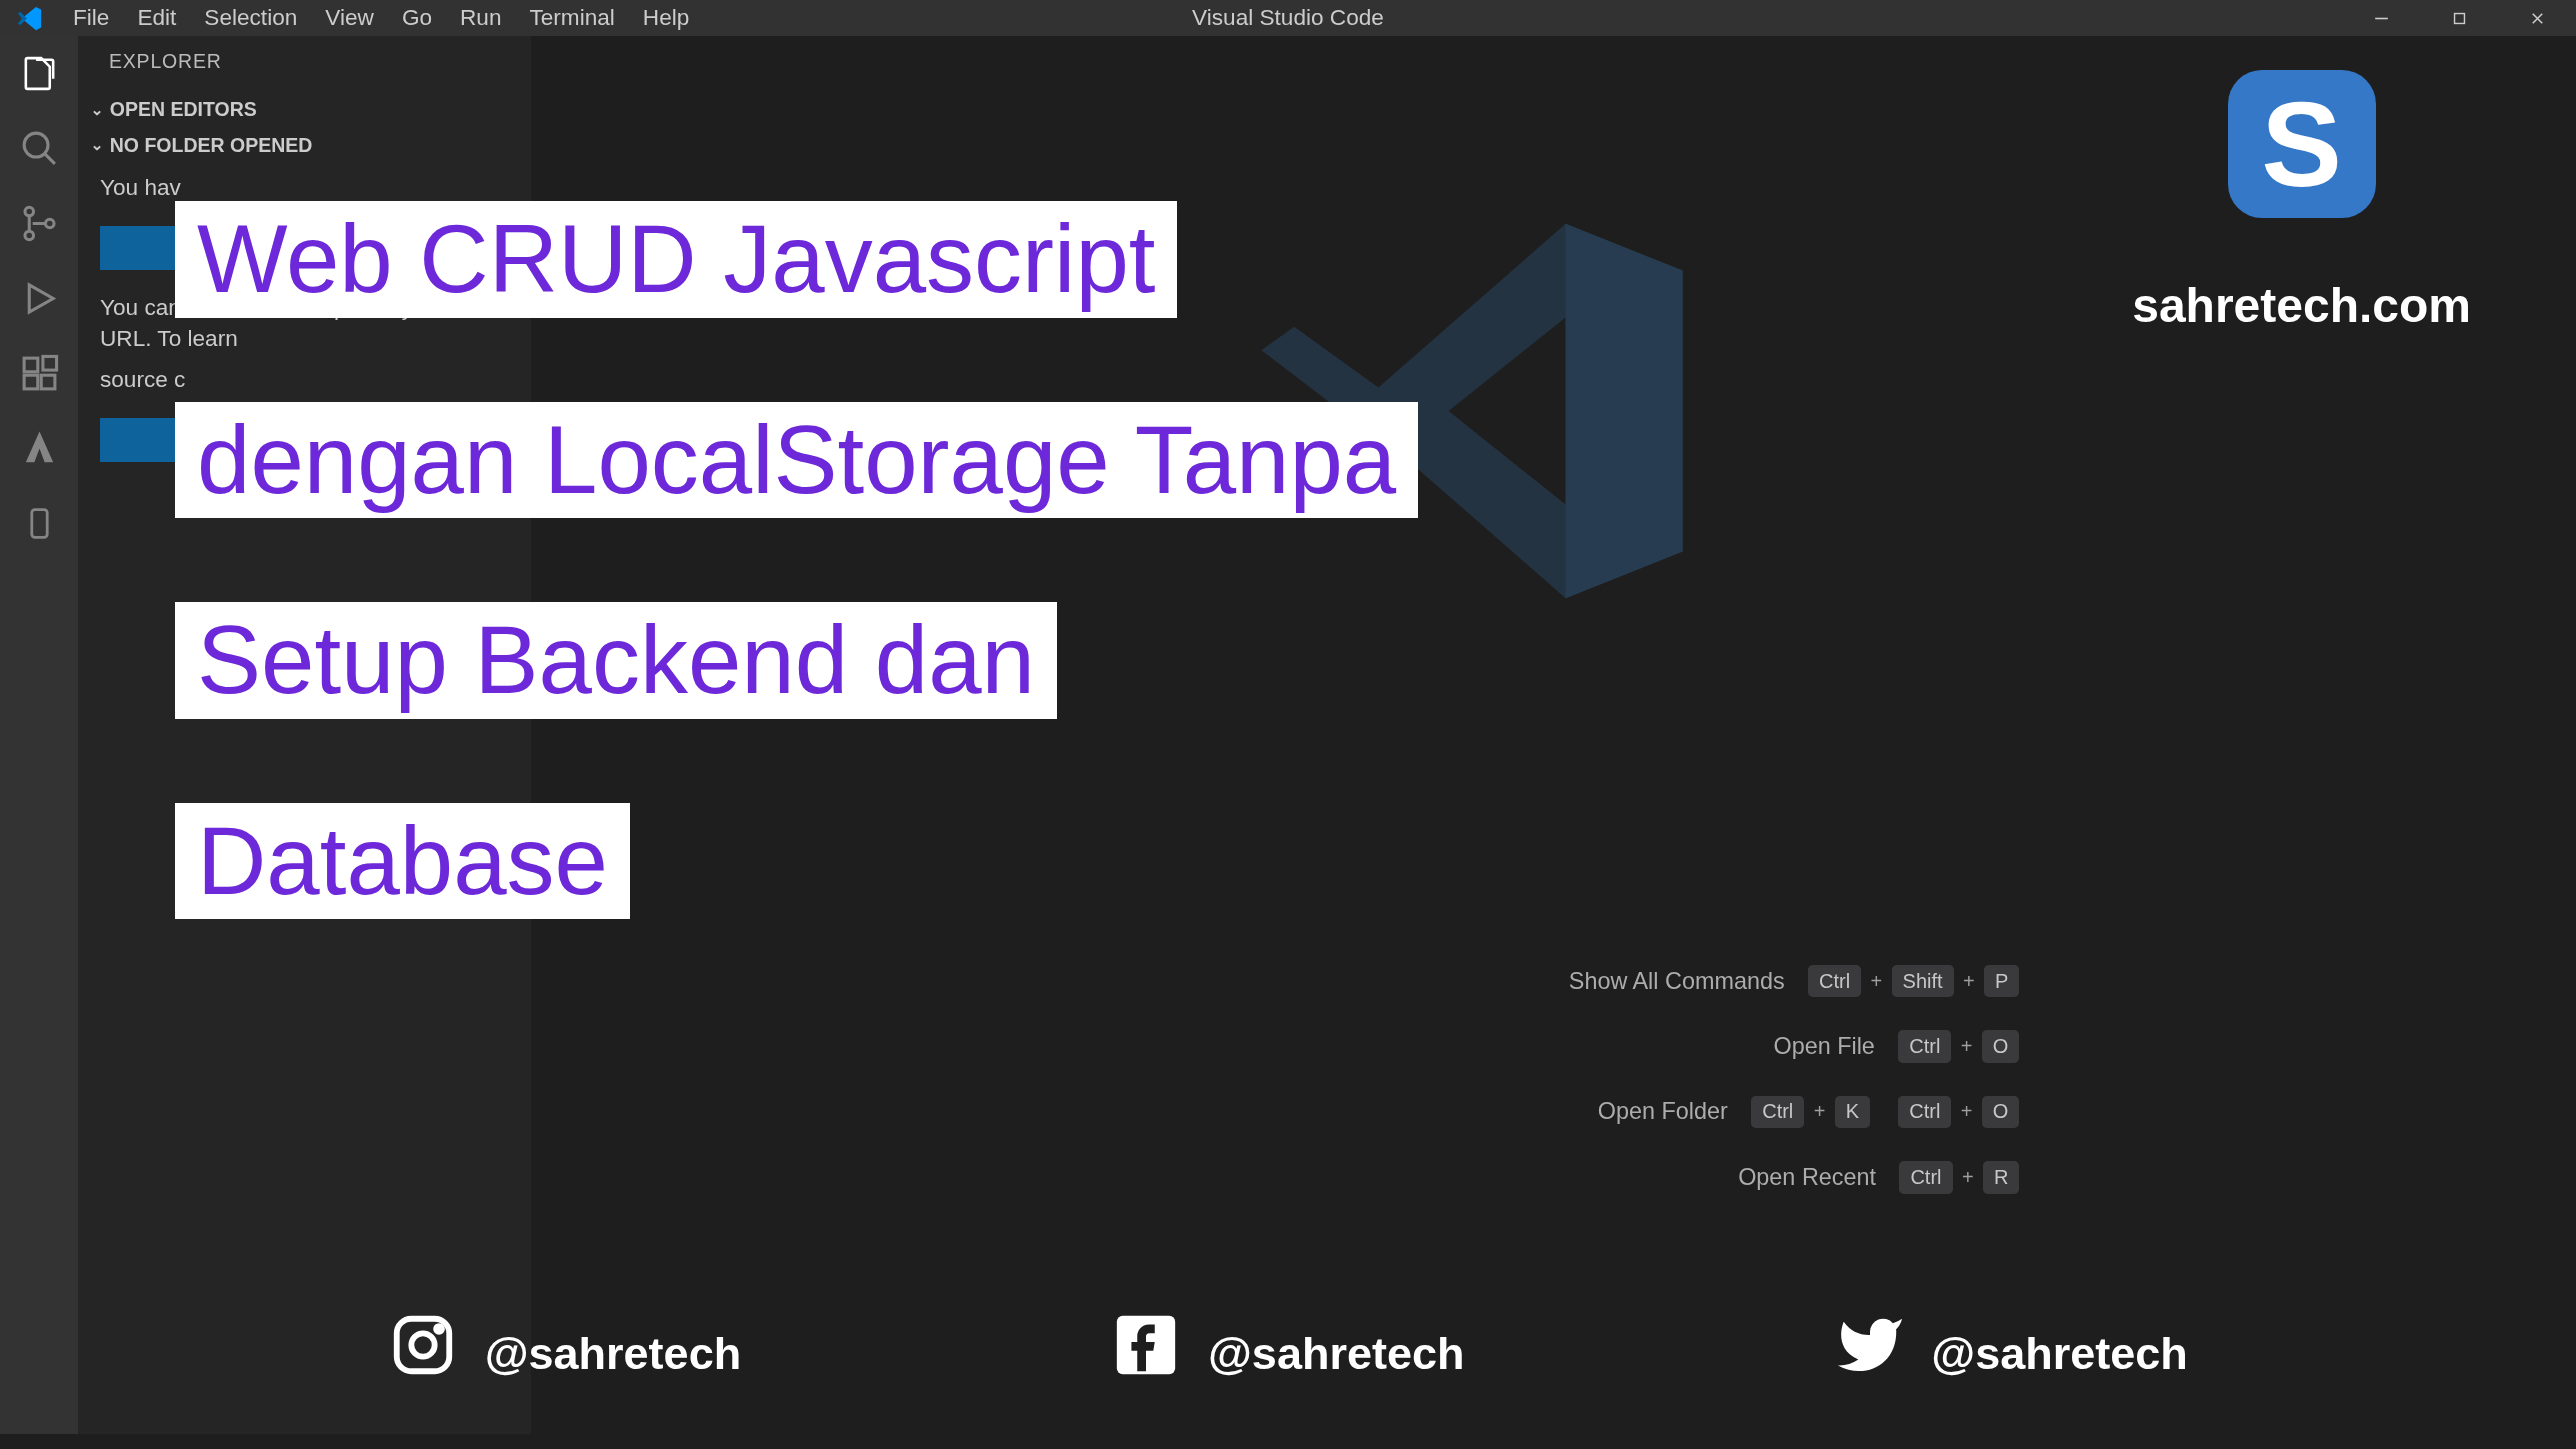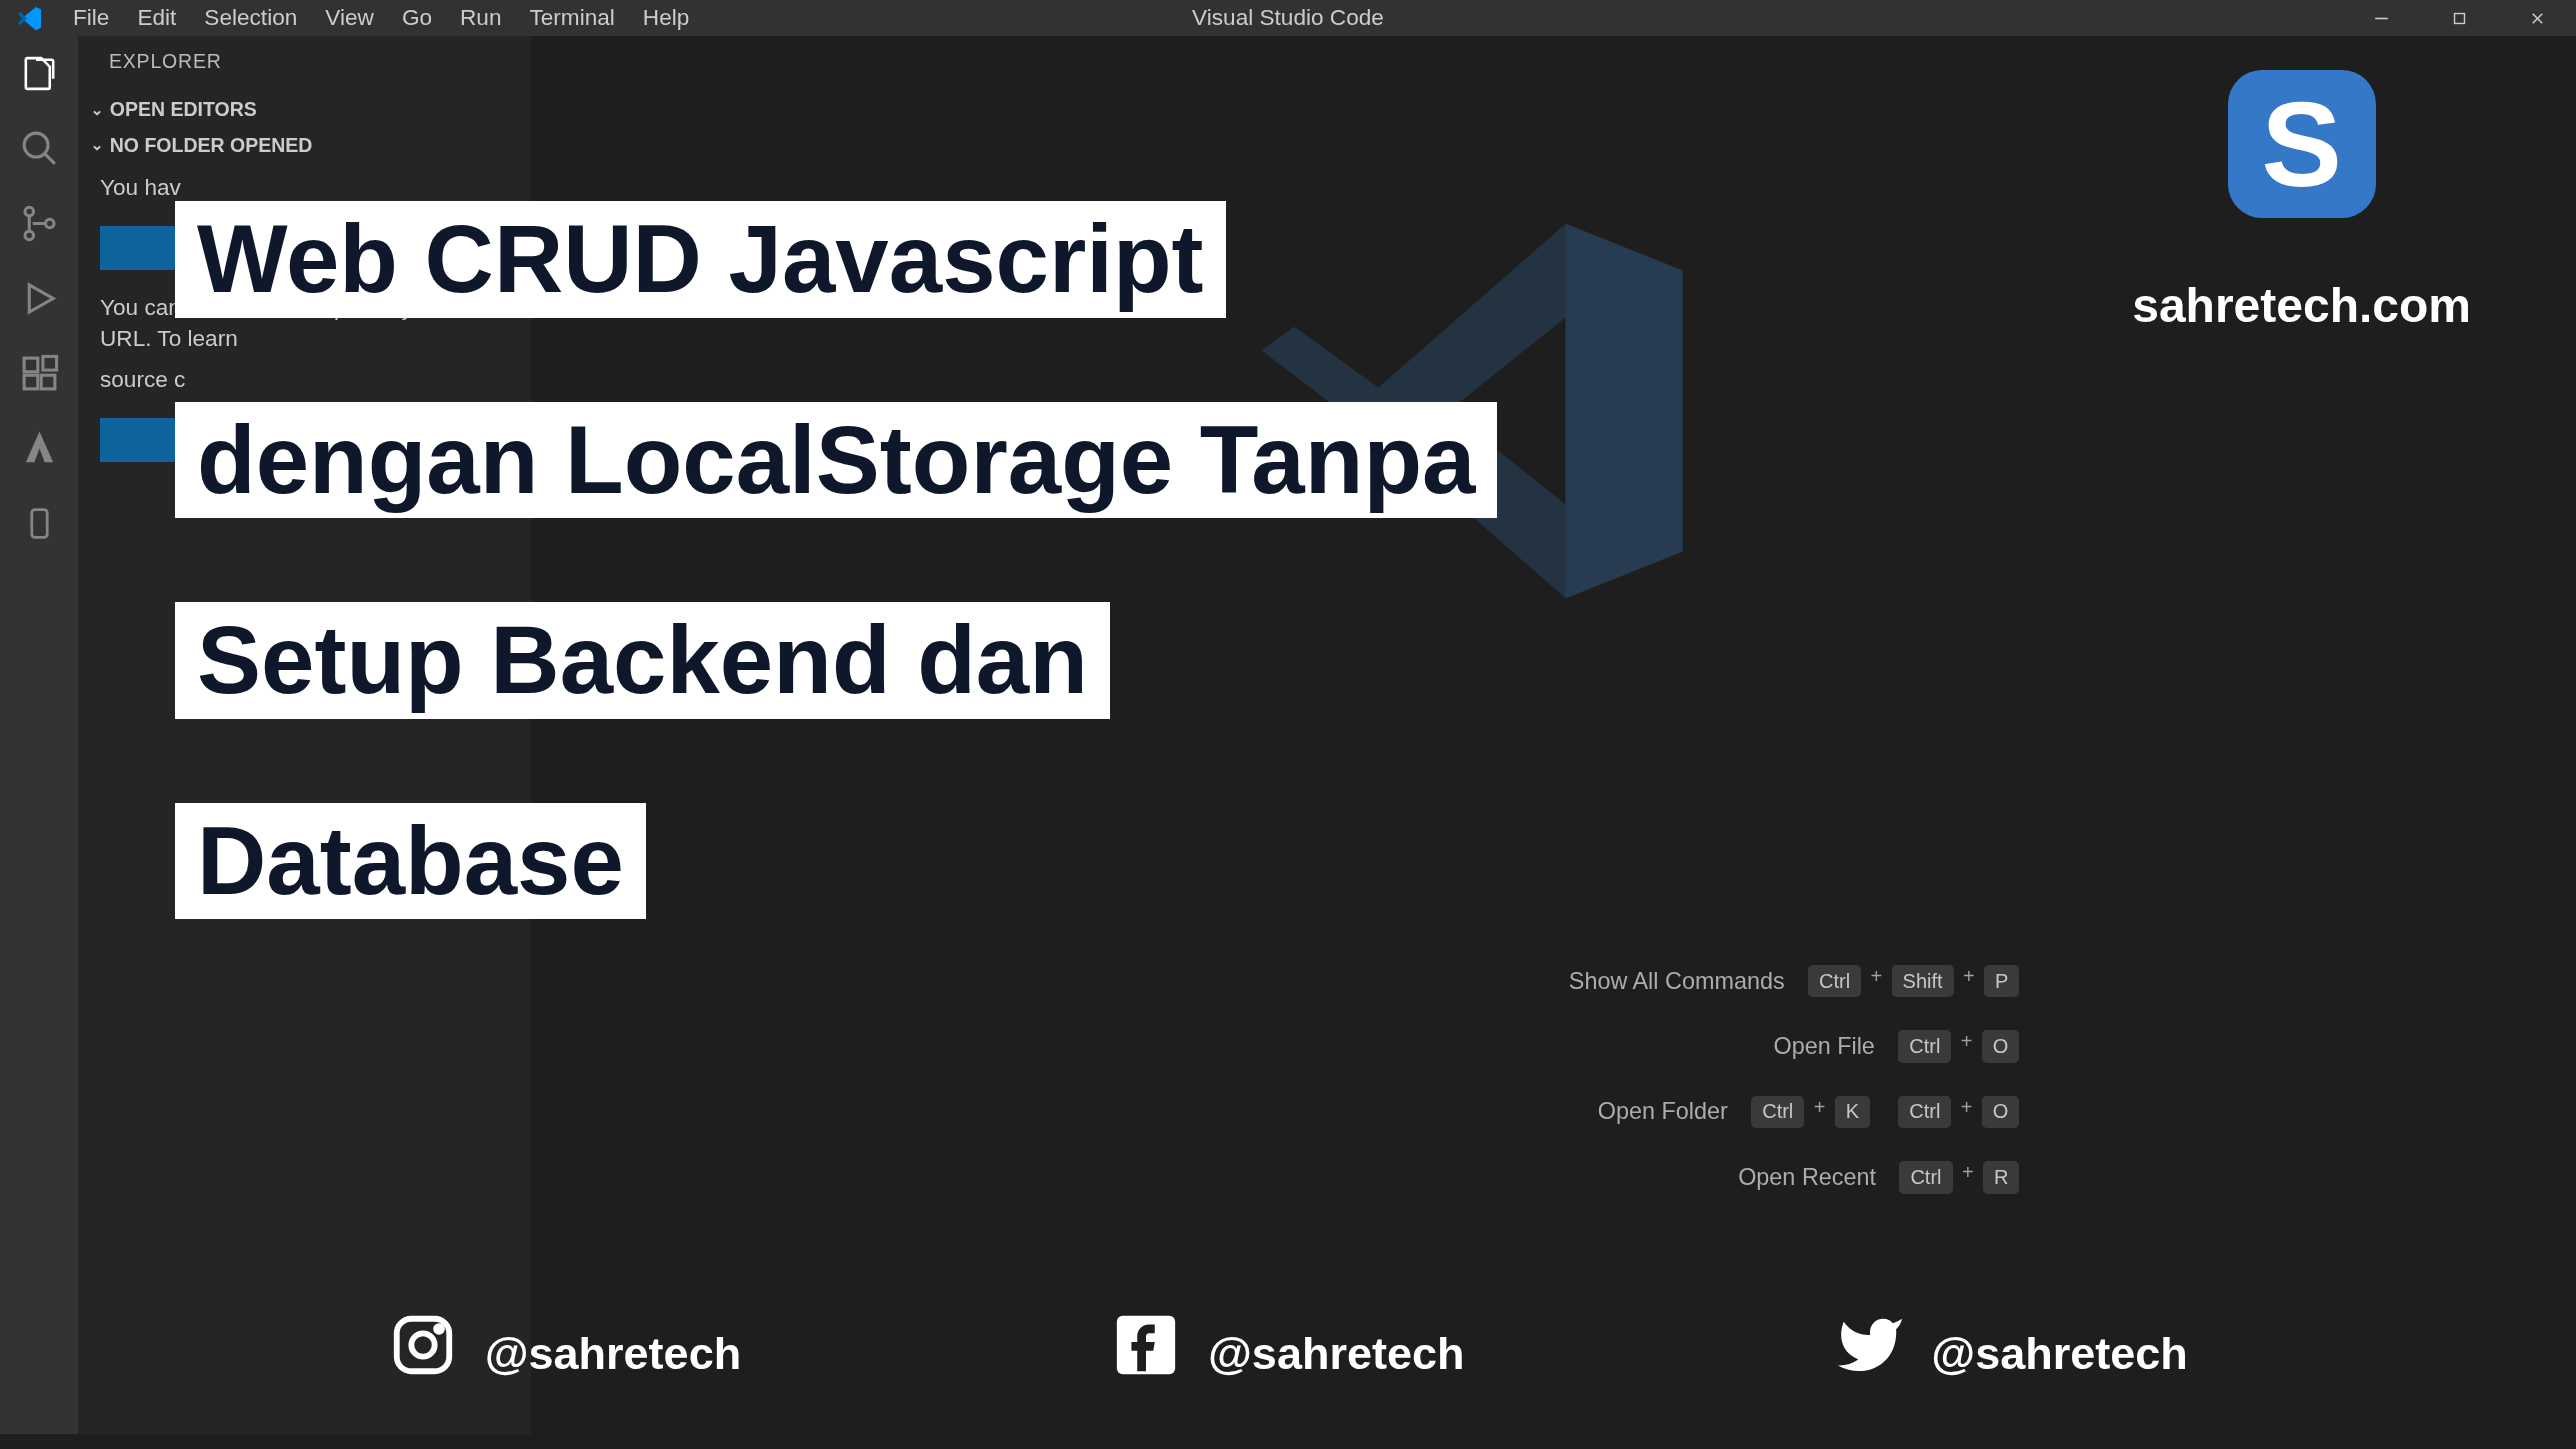--- a/index.html
+++ b/index.html
@@ -146,43 +146,43 @@
       gap: 23.4px;
     }
     .shortcut-label {
       color: #acacad;
       font-size: 23.4px;
       text-align: right;
       width: 297px;
     }
     .shortcut-keys {
       display: flex;
-      align-items: flex-start;
+      align-items: center;
       gap: 9.4px;
     }
     .key {
       background: #3a3a3c;
       color: #c7c7c9;
       padding: 4.7px 11px;
       border-radius: 4.7px;
       font-size: 20px;
     }
     .plus {
       color: #9f9fa1;
       font-size: 20px;
     }
     .overlay-title {
       position: absolute;
       z-index: 10;
     }
     .title-line {
       background: #ffffff;
-      color: #0f172a;
+      color: #6d28d9;
       font-size: 96px;
-      font-weight: 700;
+      font-weight: 400;
       padding: 3.1px 22px;
       display: inline-block;
       line-height: 1.15;
       margin-bottom: 84px;
     }
     .brand-badge {
       position: absolute;
       right: 105px;
       top: 70px;
       display: flex;

